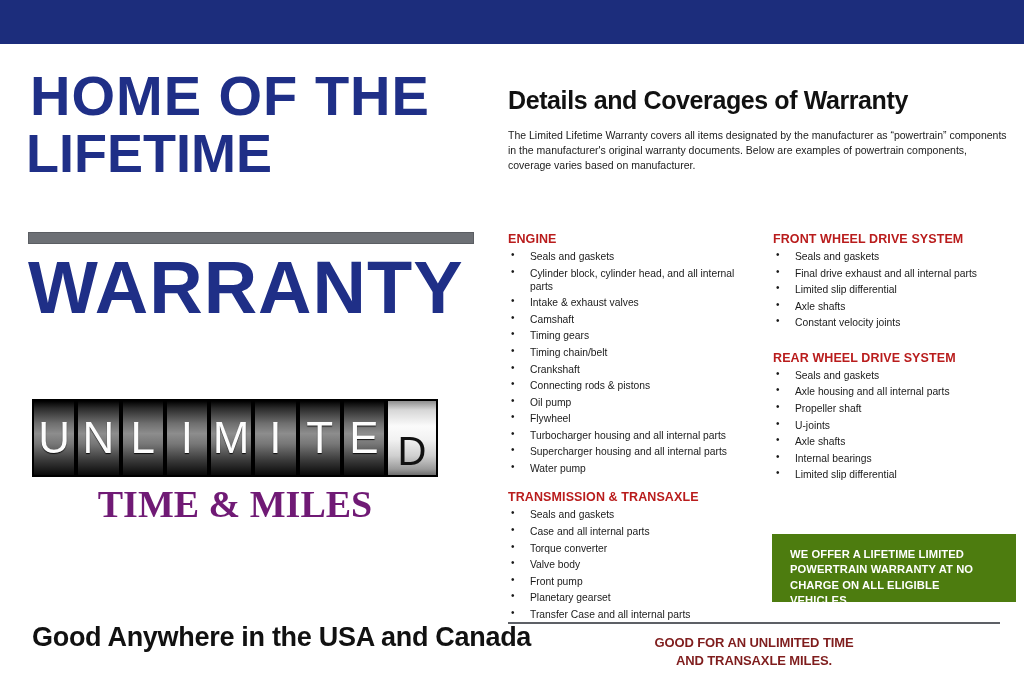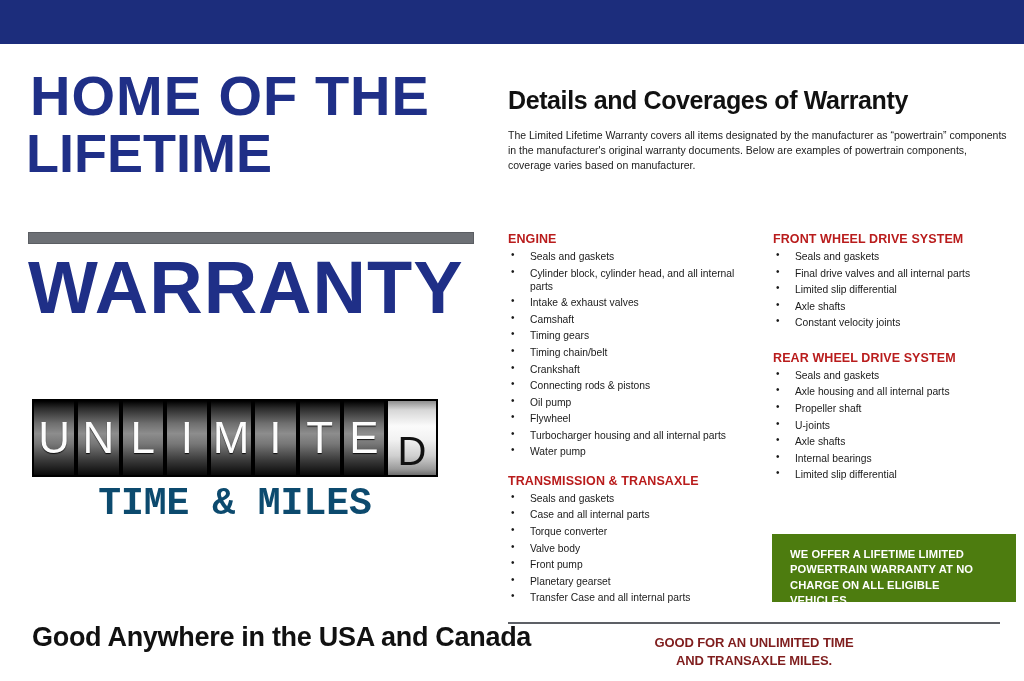--- a/index.html
+++ b/index.html
@@ -99,25 +99,25 @@
     color: #111111;
     font-size: 40px;
     text-shadow: none;
     align-self: flex-end;
     margin-bottom: 4px;
   }
   .time-miles {
     position: absolute; left: 0; top: 441px;
     width: 470px;
     text-align: center;
-    font-family: Liberation Mono, monospace;
+    font-family: Liberation Serif, serif;
     font-weight: 700;
     font-size: 38px;
     letter-spacing: 0px;
-    color: #0c4a6e;
+    color: #701a75;
     line-height: 1;
   }
   .good-anywhere {
     position: absolute; left: 32px; top: 578px;
     font-family: "Liberation Sans", sans-serif;
     font-weight: 700;
     font-size: 27px;
     color: #111111;
     letter-spacing: -0.3px;
     white-space: nowrap;
@@ -284,20 +284,21 @@
           <li>Cylinder block, cylinder head, and all internal parts</li>
           <li>Intake &amp; exhaust valves</li>
           <li>Camshaft</li>
           <li>Timing gears</li>
           <li>Timing chain/belt</li>
           <li>Crankshaft</li>
           <li>Connecting rods &amp; pistons</li>
           <li>Oil pump</li>
           <li>Flywheel</li>
           <li>Turbocharger housing and all internal parts</li>
+          <li>Supercharger housing and all internal parts</li>
           <li>Water pump</li>
         </ul>
 
         <div class="sect-gap"></div>
 
         <div class="sect-head">TRANSMISSION &amp; TRANSAXLE</div>
         <ul class="sect-list">
           <li>Seals and gaskets</li>
           <li>Case and all internal parts</li>
           <li>Torque converter</li>
@@ -305,21 +306,21 @@
           <li>Front pump</li>
           <li>Planetary gearset</li>
           <li>Transfer Case and all internal parts</li>
         </ul>
       </div>
 
       <div class="col col-right">
         <div class="sect-head">FRONT WHEEL DRIVE SYSTEM</div>
         <ul class="sect-list">
           <li>Seals and gaskets</li>
-          <li>Final drive valves and all internal parts</li>
+          <li>Final drive exhaust and all internal parts</li>
           <li>Limited slip differential</li>
           <li>Axle shafts</li>
           <li>Constant velocity joints</li>
         </ul>
 
         <div class="sect-gap-lg"></div>
 
         <div class="sect-head">REAR WHEEL DRIVE SYSTEM</div>
         <ul class="sect-list">
           <li>Seals and gaskets</li>

